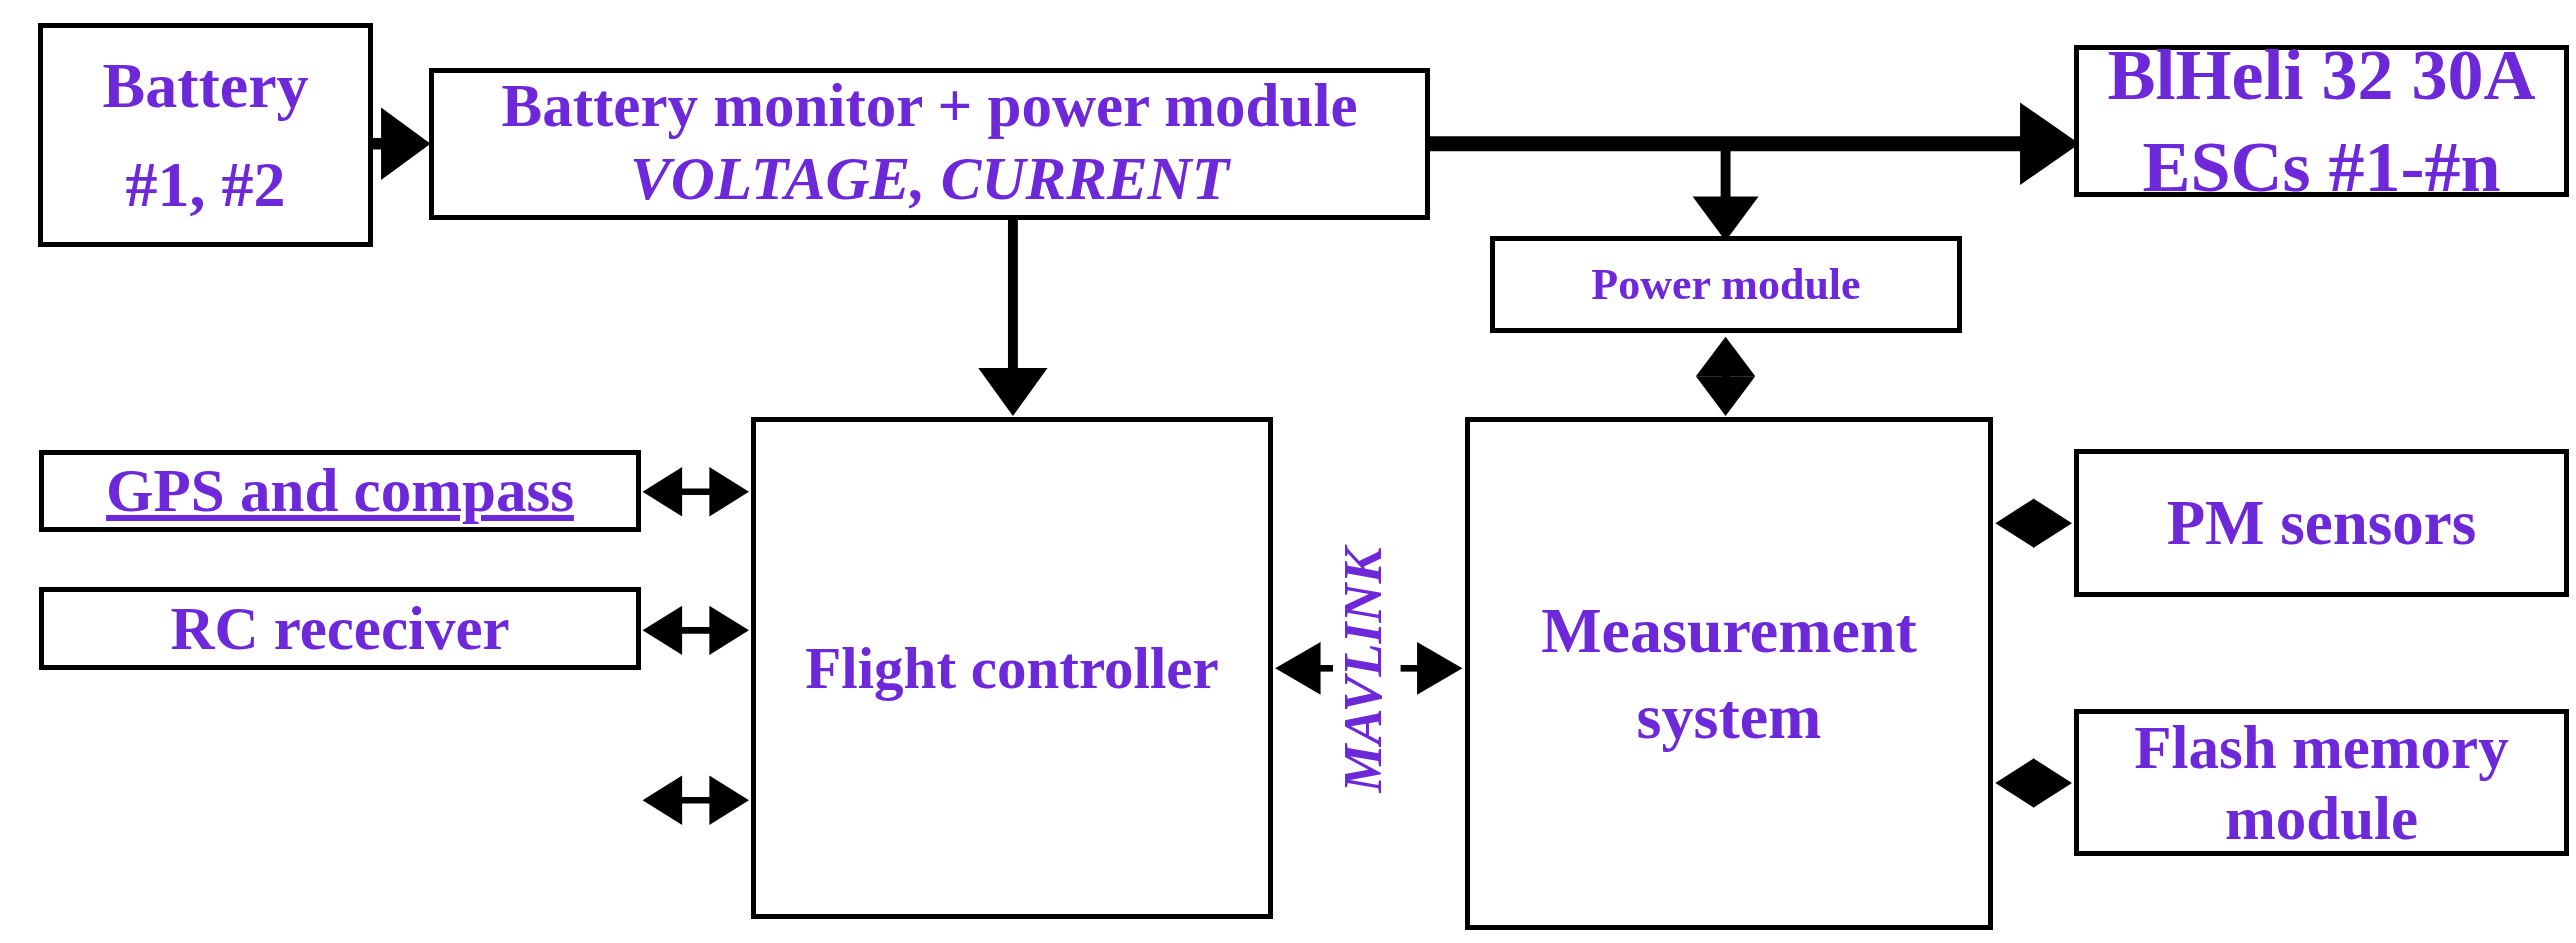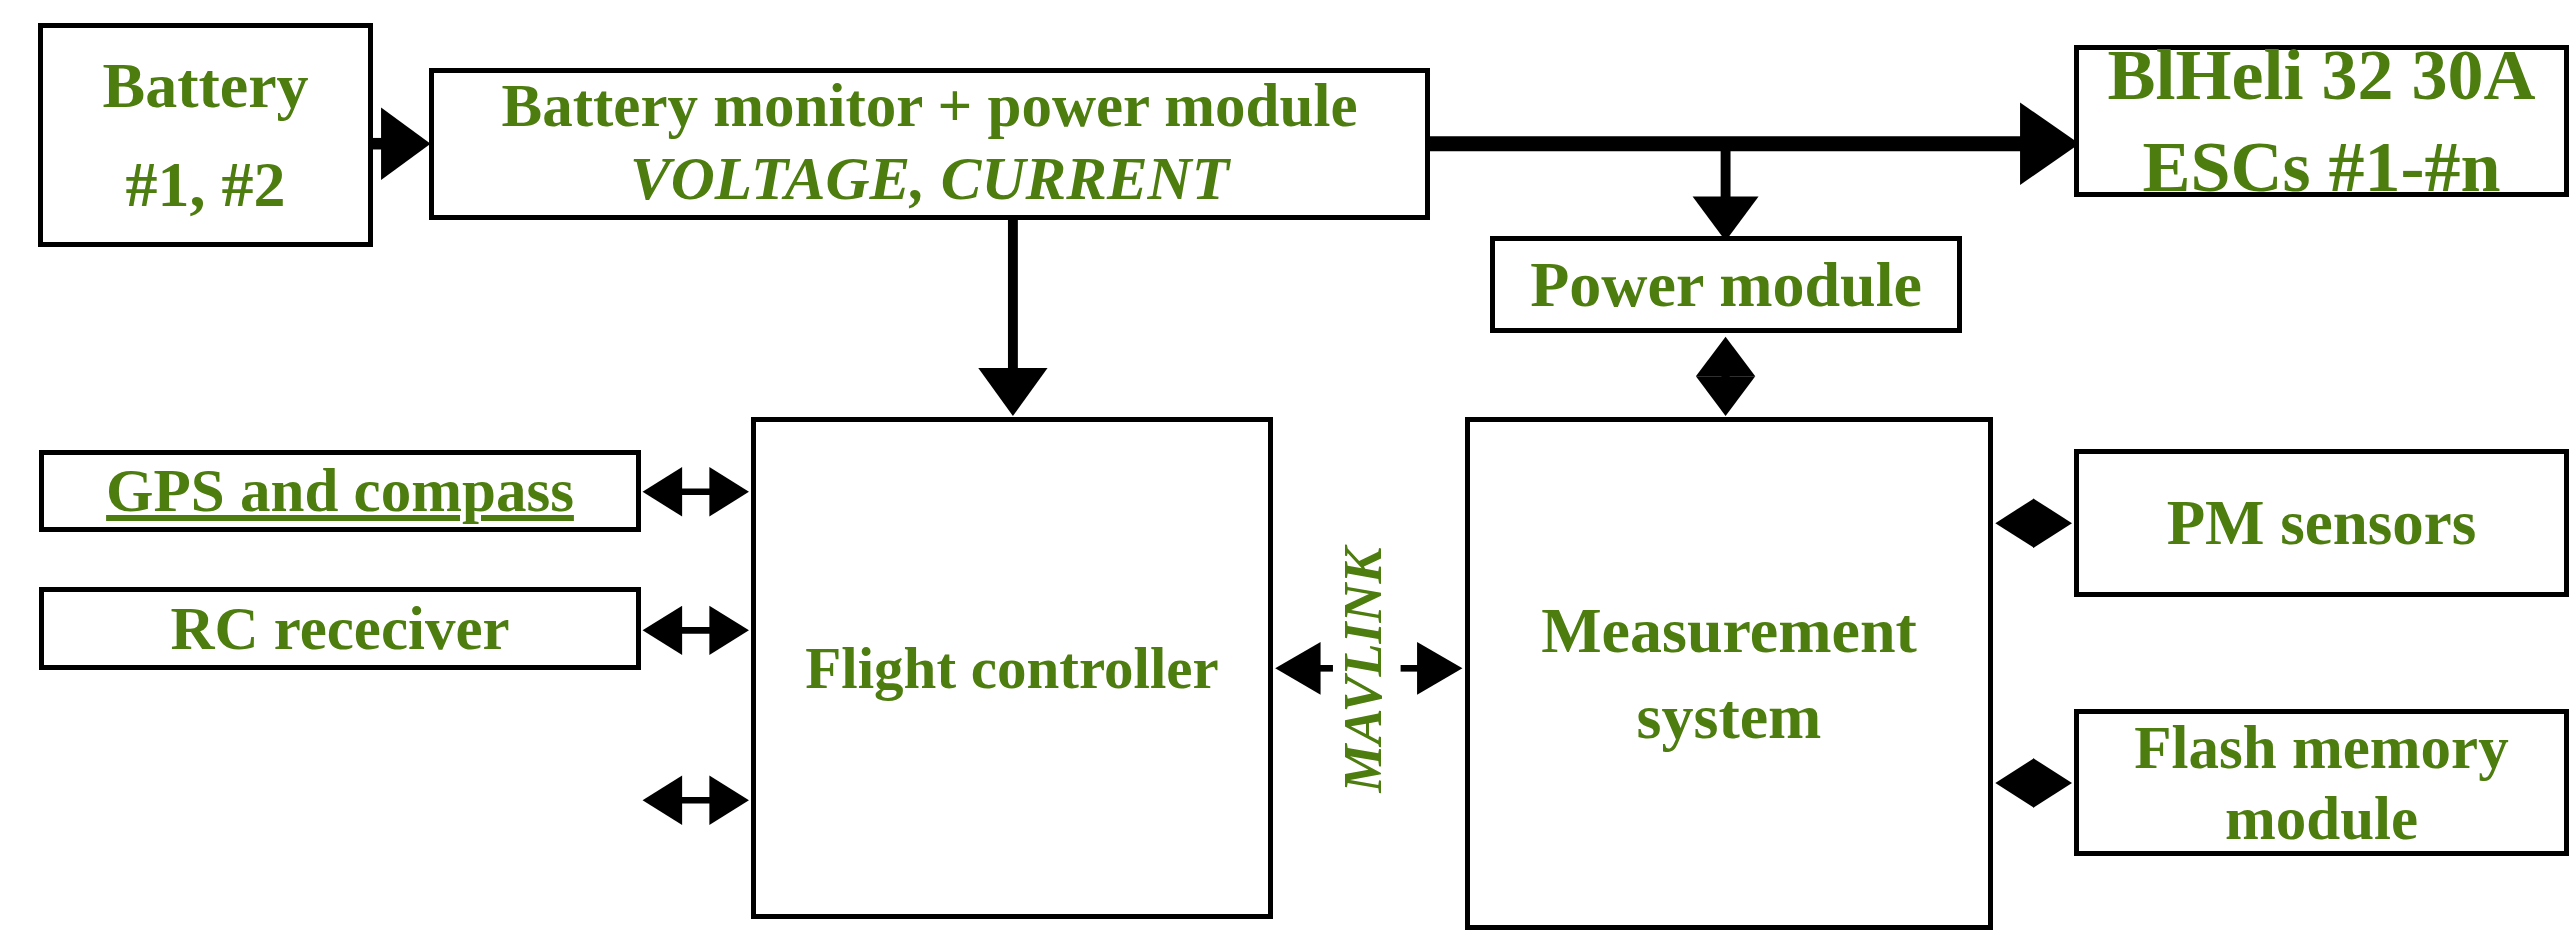--- a/index.html
+++ b/index.html
@@ -2,21 +2,21 @@
 <html style="font-size:13px"><head>
 <meta charset="utf-8">
 <style>
   html, body { margin: 0; padding: 0; background: #ffffff; }
   #canvas {
     position: relative;
     width: 2576px;
     height: 944px;
     background: #ffffff;
     font-family: "Liberation Serif", "DejaVu Serif", serif;
-    color: #4d7c0f;
+    color: #6d28d9;
     overflow: hidden;
   }
   .box {
     position: absolute;
     box-sizing: border-box;
     border: 5.8px solid #000000;
     background: #ffffff;
     display: flex;
     flex-direction: column;
     align-items: center;
@@ -125,21 +125,21 @@
   <div class="box" style="left:429px; top:68px; width:1001px; height:152px; font-size:61px; line-height:73px;justify-content:flex-end;">
     <span>Battery monitor + power module</span>
     <span class="italic">VOLTAGE, CURRENT</span>
   </div>
 
   <div class="box" style="left:2074px; top:45px; width:495px; height:152px; font-size:72px; line-height:92px;">
     <span>BlHeli 32 30A</span>
     <span>ESCs #1-#n</span>
   </div>
 
-  <div class="box" style="left:1490px; top:236px; width:472px; height:97px; font-size:64px;">
+  <div class="box" style="left:1490px; top:236px; width:472px; height:97px; font-size:44px;">
     <span>Power module</span>
   </div>
 
   <div class="box" style="left:39px; top:450px; width:602px; height:82px; font-size:61px;text-decoration:underline;">
     <span>GPS and compass</span>
   </div>
 
   <div class="box" style="left:39px; top:587px; width:602px; height:83px; font-size:61px;">
     <span>RC receciver</span>
   </div>

